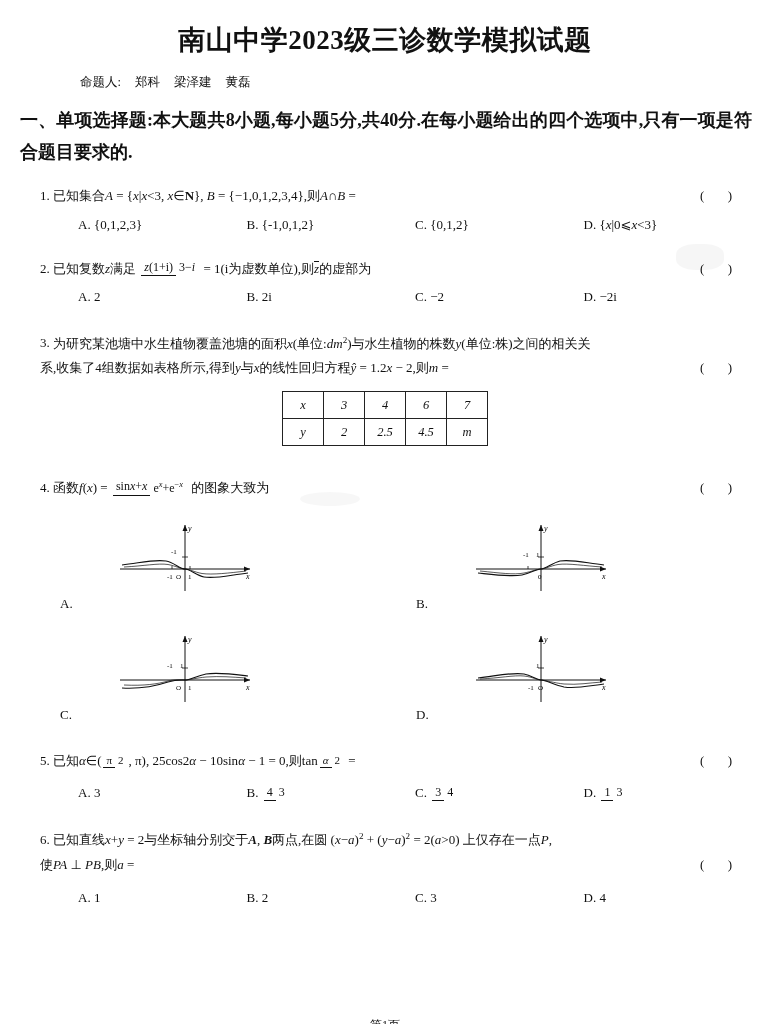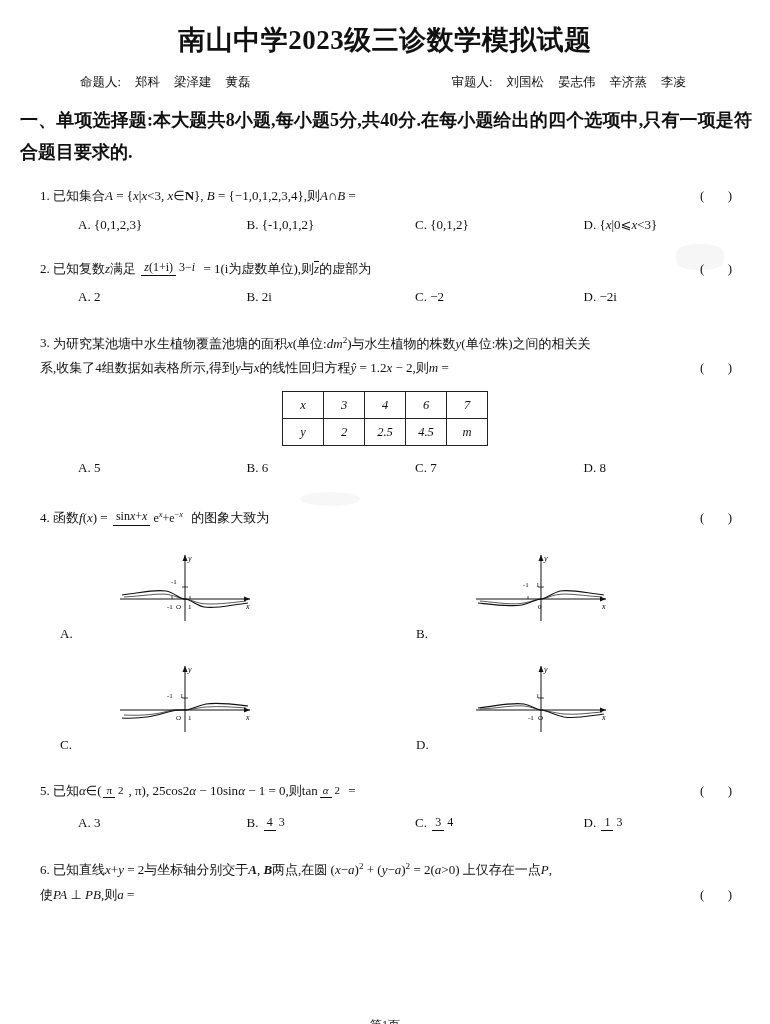--- a/index.html
+++ b/index.html
@@ -106,23 +106,20 @@
 </head>
 <body>
 
 <div class="page">
 
   <div class="title">南山中学2023级三诊数学模拟试题</div>
 
   <div class="byline">
     <div class="left">
       <span>命题人:</span><span>郑科</span><span>梁泽建</span><span>黄磊</span>
-    </div>
-    <div class="right">
-      <span>审题人:</span><span>刘国松</span><span>晏志伟</span><span>辛济蒸</span><span>李凌</span>
     </div>
   </div>
 
   <div class="section-head">一、单项选择题:本大题共8小题,每小题5分,共40分.在每小题给出的四个选项中,只有一项是符合题目要求的.</div>
 
   <div class="q">
     <span class="paren">( )</span>
     <span>1.</span>
     <span>已知集合<i>A</i> = {<i>x</i>|<i>x</i>&lt;3, <i>x</i>∈<b>N</b>}, <i>B</i> = {−1,0,1,2,3,4},则<i>A</i>∩<i>B</i> =</span>
   </div>
@@ -167,26 +164,20 @@
     </tr>
     <tr>
       <td class="hdr">y</td>
       <td>2</td>
       <td>2.5</td>
       <td>4.5</td>
       <td>m</td>
     </tr>
   </tbody>
     </table>
-  <div class="opts" style="margin-top:14px;">
-    <div>A. 5</div>
-    <div>B. 6</div>
-    <div>C. 7</div>
-    <div>D. 8</div>
-  </div>
 
   <div class="q" style="margin-top:30px;">
     <span class="paren">( )</span>
     <span>4.</span>
     <span>函数<i>f</i>(<i>x</i>) = <span class="frac big">
           <span class="num">sin<i>x</i>+<i>x</i></span>
           <span class="den">e<sup><i>x</i></sup>+e<sup>−<i>x</i></sup></span>
         </span> 的图象大致为</span>
   </div>
 
@@ -298,18 +289,24 @@
   </div>
 
   <div class="q" style="margin-top:26px;">
     <span>6.</span>
     <span>已知直线<i>x</i>+<i>y</i> = 2与坐标轴分别交于<b><i>A</i></b>, <b><i>B</i></b>两点,在圆 (<i>x</i>−<i>a</i>)<sup>2</sup> + (<i>y</i>−<i>a</i>)<sup>2</sup> = 2(<i>a</i>&gt;0) 上仅存在一点<i>P</i>,</span>
     <div style="position:relative;">
       <span class="paren">( )</span>
       <span>使<i>PA</i> ⊥ <i>PB</i>,则<i>a</i> =</span>
     </div>
   </div>
+  <div class="opts" style="margin-top:12px;">
+    <div>A. 1</div>
+    <div>B. 2</div>
+    <div>C. 3</div>
+    <div>D. 4</div>
+  </div>
 
   <div class="smudge1"></div>
   <div class="smudge2"></div>
 
   <div class="footer">第1页</div>
 </div>
 
 </body></html>

